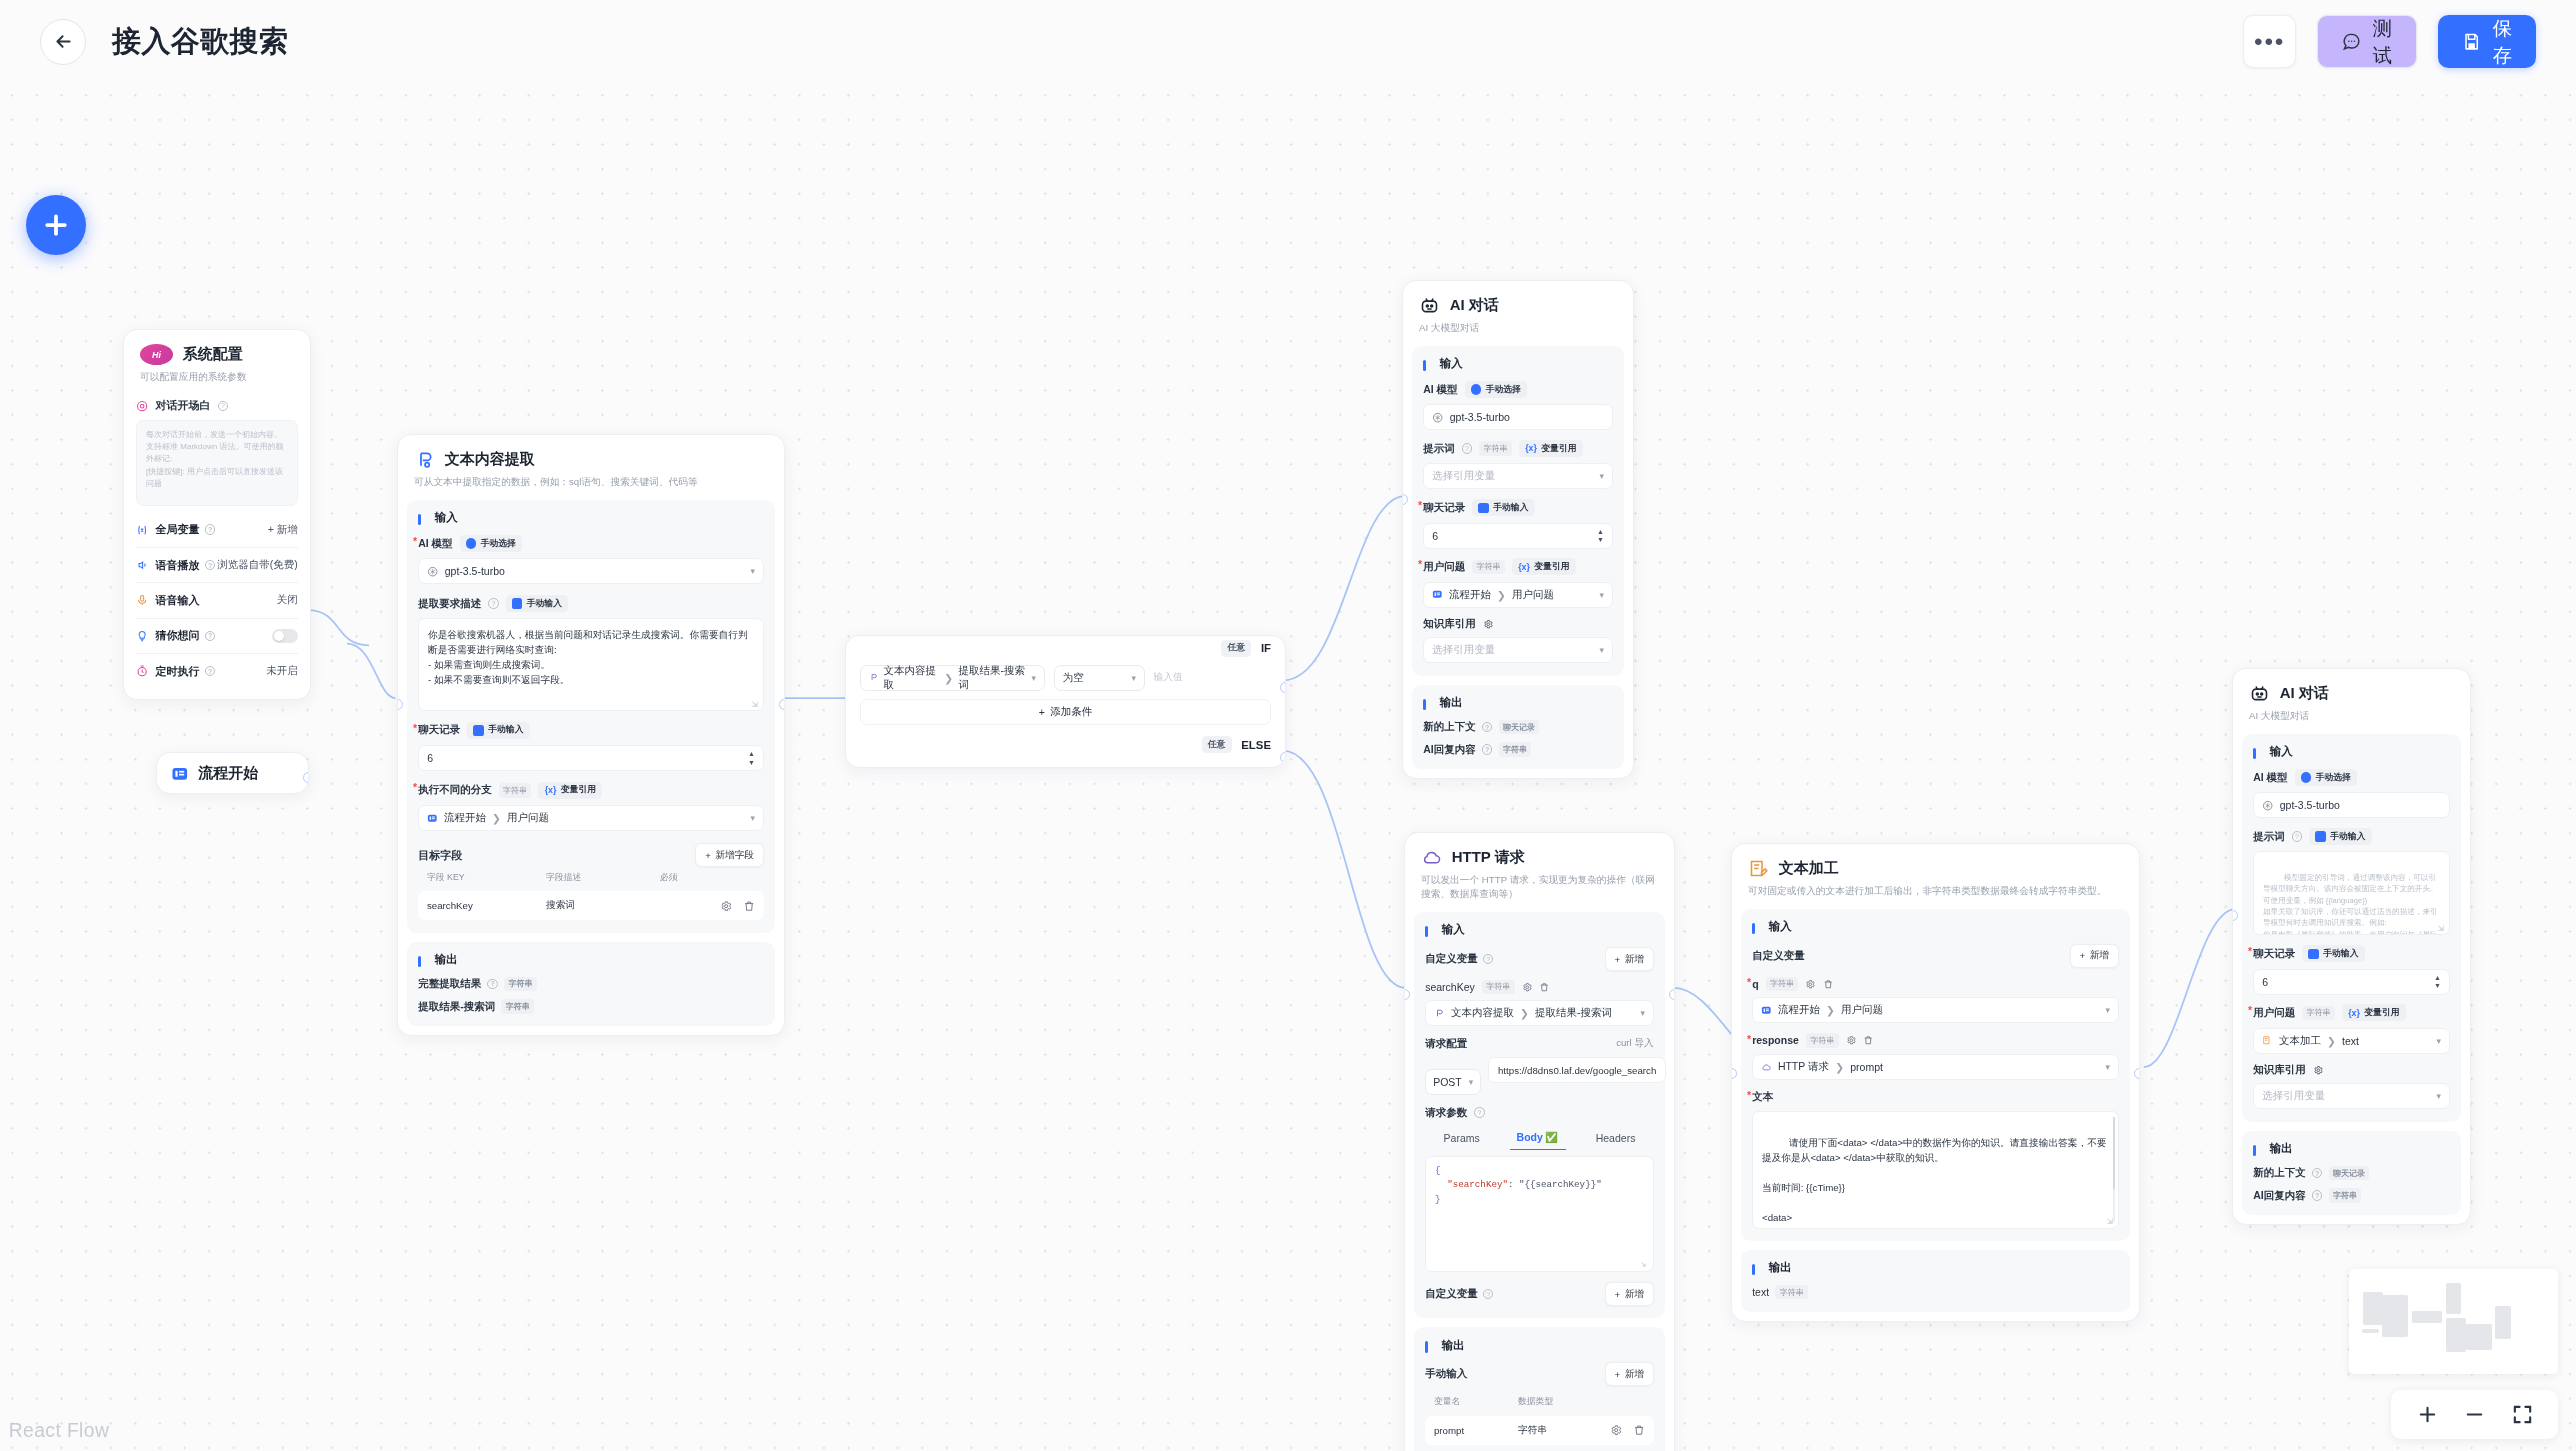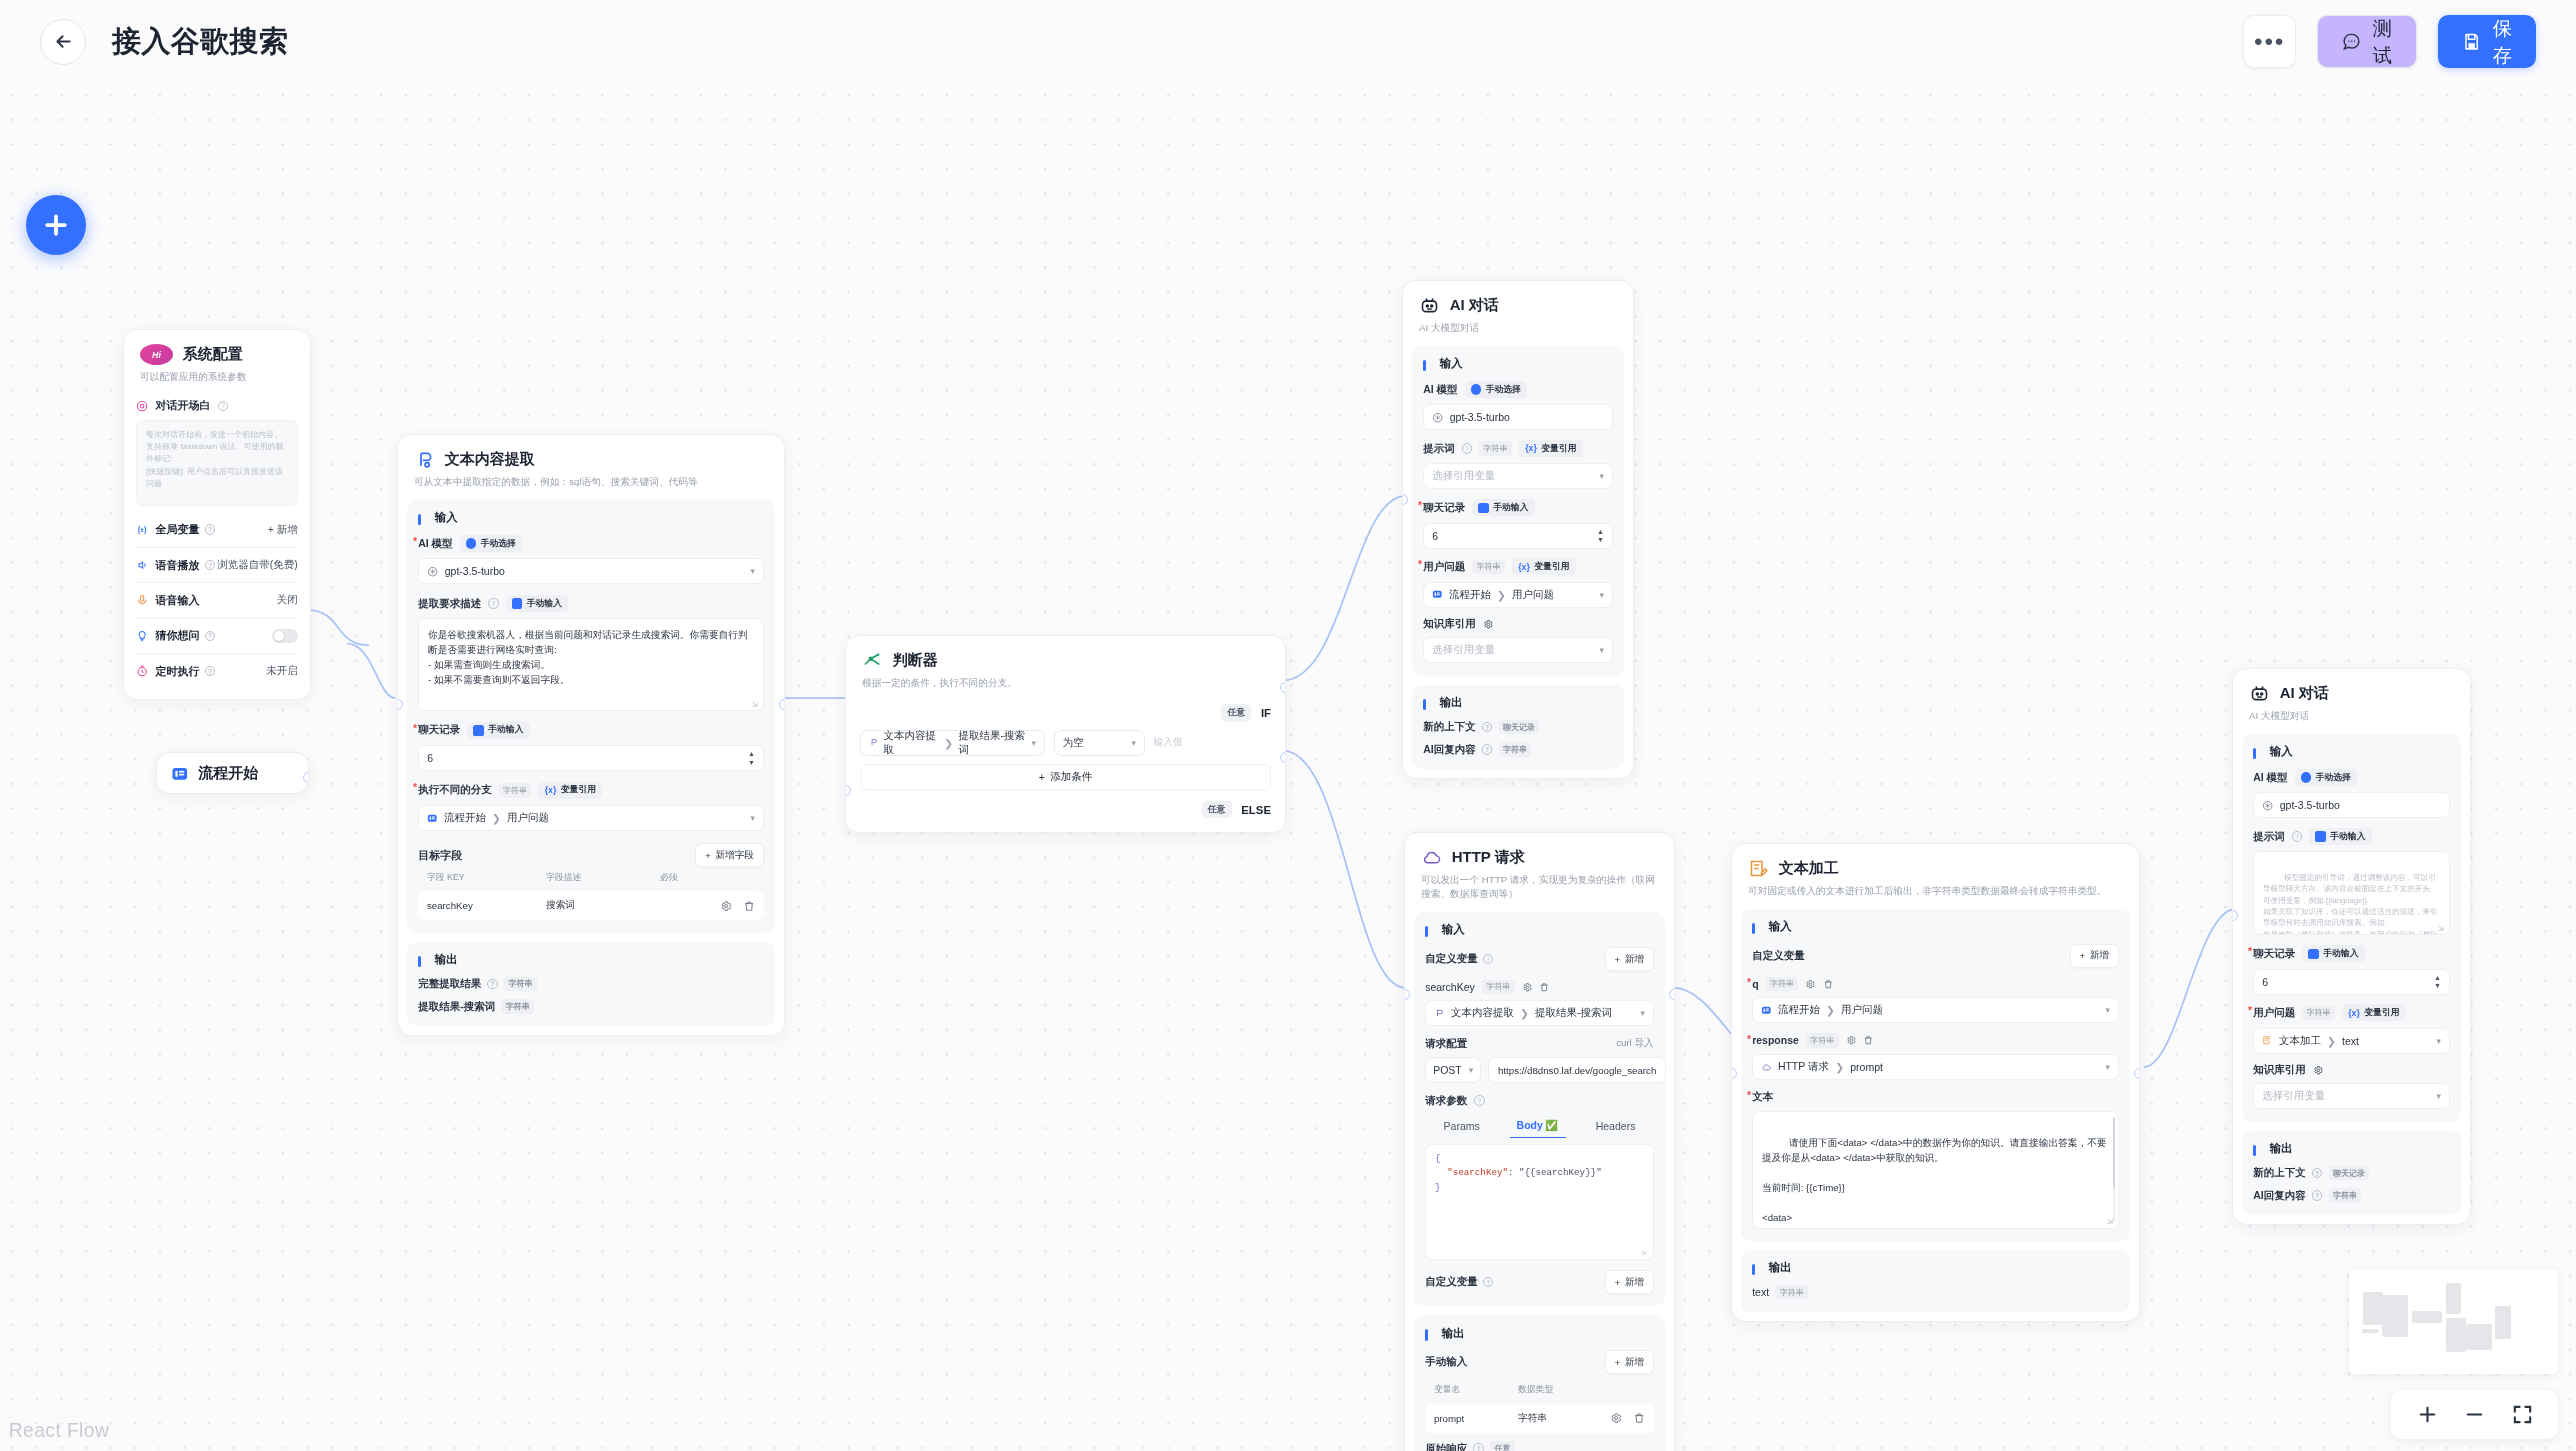--- a/index.html
+++ b/index.html
@@ -210,21 +210,21 @@
     font-size: 9.2px; line-height: 1.6; padding: 7px 8.8px; position: relative;
     color: #4a5264;
   }
   .c-brace { color: #7a5cc4; }
   .c-key { color: #c0392b; }
   .c-str { color: #4a5264; }
 
   .method-sel {
     background: #fff; border: 0.9px solid #e8eaee; border-radius: 7px; height: 26px;
     display: flex; align-items: center; padding: 0 7px; gap: 7px;
-    font-size: 10.5px; color: #2b3442; width: 56px; flex: 0 0 auto;
+    font-size: 10.5px; color: #2b3442; width: 56px; flex: 0 0 auto; margin-top: 12px;
   }
   .url-box {
     background: #fff; border: 0.9px solid #edeff2; border-radius: 7px; height: 26px;
     display: flex; align-items: center; padding: 0 8.8px; font-size: 9.7px;
     color: #2b3442; flex: 1 1 auto;
   }
 
   
   .scroll-track {
     position: absolute; right: 2.6px; top: 5.3px; bottom: 5.3px; width: 2.6px;
@@ -514,32 +514,20 @@
           <span>提取结果-搜索词</span>
           <span class="tag-type">字符串</span>
         </div>
       </div>
 
       <div class="handle" style="left:-6.2px; top:264px;"></div>
       <div class="handle" style="right:-6.2px; top:264px;"></div>
     </div>
 
     <div class="node" style="left:845px; top:552px; width:441px;">
-      <div class="node-head">
-        <div class="node-title-row">
-          <svg class="node-icon" viewBox="0 0 24 24" fill="none" stroke="#22a06b" stroke-width="2" stroke-linecap="round">
-              <path d="M4 16L10 10"></path>
-              <path d="M10 10L19 5"></path>
-              <path d="M10 10L19 16"></path>
-              <circle cx="10" cy="10" r="1.6" fill="#22a06b"></circle>
-            </svg>
-          <div class="node-title">判断器</div>
-        </div>
-        <div class="node-sub">根据一定的条件，执行不同的分支。</div>
-      </div>
 
       <div style="padding:3.5px 14px 14px 14px;">
         <div style="display:flex;justify-content:flex-end;align-items:center;gap:9.7px;margin-bottom:8px;">
           <span class="cond-tag">任意</span>
           <span class="cond-kw">IF</span>
         </div>
         <div style="display:flex;align-items:center;gap:8.8px;">
           <div class="sel-box" style="width:185px">
             <svg width="10.5" height="10.5" viewBox="0 0 24 24" fill="none" stroke="#7a5cc4" stroke-width="2">
                 <path d="M8 5h7a4 4 0 0 1 0 8h-5"></path>

